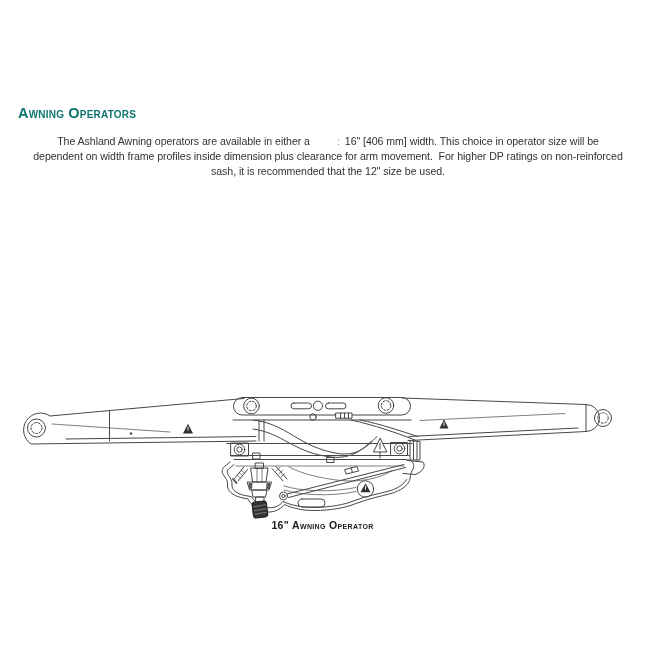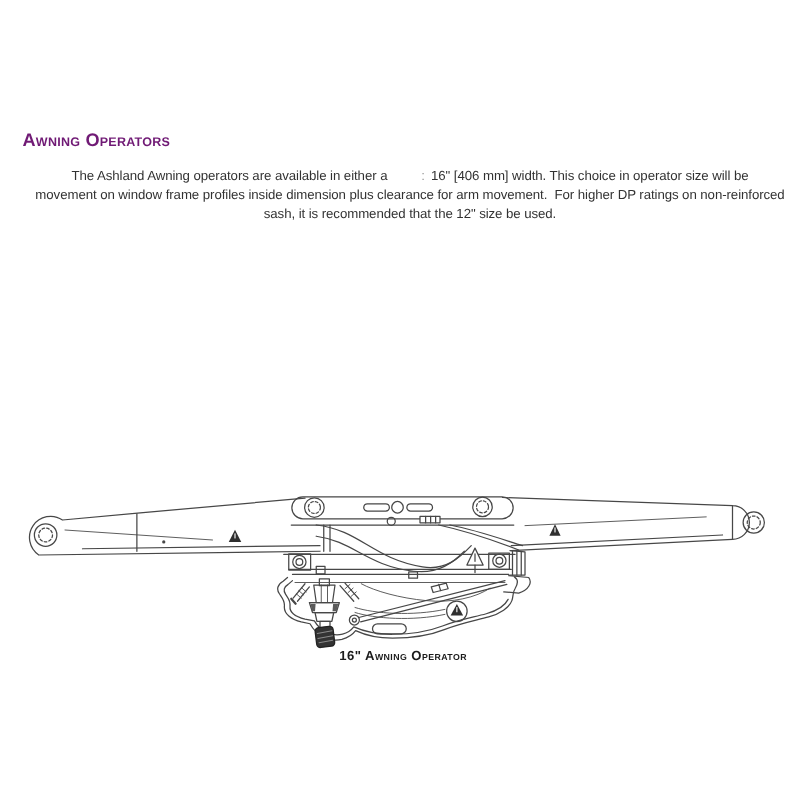--- a/index.html
+++ b/index.html
@@ -3,21 +3,21 @@
 <meta charset="utf-8">
 <style>
   html,body{margin:0;padding:0;}
   body{
     width:645px;height:645px;background:#ffffff;position:relative;
     font-family:"Liberation Sans", sans-serif;overflow:hidden;
   }
   .heading{
     position:absolute;left:18px;top:105px;
     font-size:14.5px;font-weight:700;font-variant:small-caps;
-    letter-spacing:.2px;color:#701a75;
+    letter-spacing:.2px;color:#0f766e;
   }
   .para{
     position:absolute;left:18px;top:134px;width:620px;
     font-size:10.6px;line-height:15.2px;color:#323232;
     letter-spacing:-0.06px;
   }
   .para-line{white-space:pre;text-align:center;}
   .gap{display:inline-block;width:27px;}
   .faint{color:#9a9a9a;}
   .seg2{margin-left:5px;}
@@ -32,21 +32,21 @@
   .thin{stroke-width:.7;}
   .dark-hatch{fill:#5a5a5a;stroke:none;}
 </style>
 </head>
 <body>
 
 <div class="heading">Awning Operators</div>
 
 <div class="para">
   <div class="para-line"><span>The Ashland Awning operators are available in either a</span><span class="gap"></span><span class="faint">:</span><span class="seg2">16" [406 mm] width. This choice in operator size will be</span></div>
-  <div class="para-line">movement on window frame profiles inside dimension plus clearance for arm movement.  For higher DP ratings on non-reinforced</div>
+  <div class="para-line">dependent on width frame profiles inside dimension plus clearance for arm movement.  For higher DP ratings on non-reinforced</div>
   <div class="para-line">sash, it is recommended that the 12" size be used.</div>
 </div>
 
 <svg class="diagram" width="645" height="645" viewBox="0 0 645 645">
   <g fill="none" stroke="#474747" stroke-width="1" stroke-linecap="round" stroke-linejoin="round">
 
     <g>
       <path d="M244,398.5 L110,410.5 L50,416 A15,15 0 0 0 31,444 L256,441"></path>
       <path d="M66,439 L256,436.5"></path>
       <path d="M109.5,411 L109.5,441"></path>

